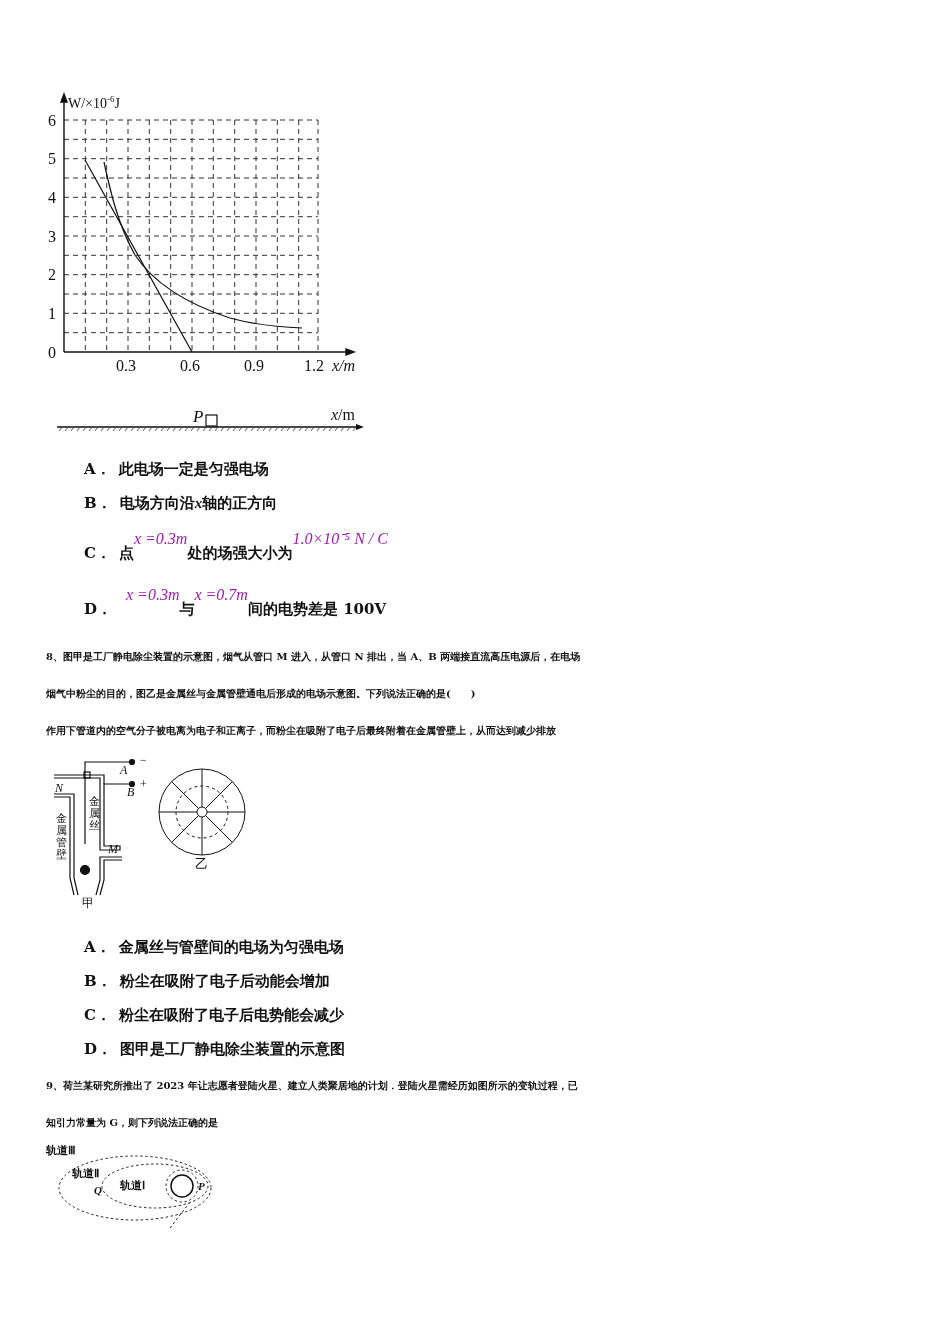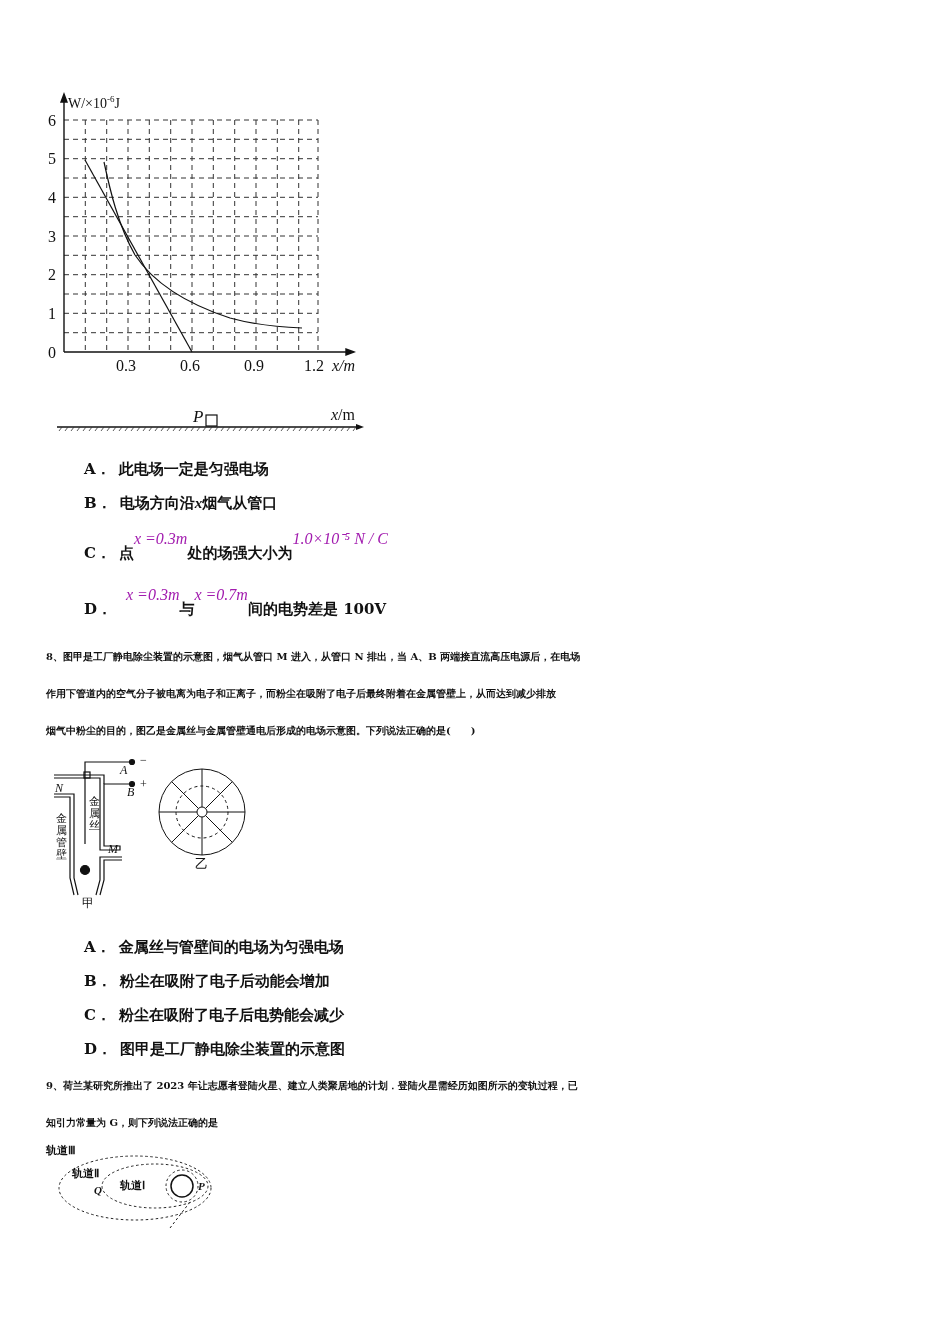--- a/index.html
+++ b/index.html
@@ -78,33 +78,33 @@
   <polygon points="309,27 301,24 301,30" fill="#111"></polygon>
   <g stroke="#333" stroke-width="0.8">
     <path d="M4,31 l3,-4 M10,31 l3,-4 M16,31 l3,-4 M22,31 l3,-4 M28,31 l3,-4 M34,31 l3,-4 M40,31 l3,-4 M46,31 l3,-4 M52,31 l3,-4 M58,31 l3,-4 M64,31 l3,-4 M70,31 l3,-4 M76,31 l3,-4 M82,31 l3,-4 M88,31 l3,-4 M94,31 l3,-4 M100,31 l3,-4 M106,31 l3,-4 M112,31 l3,-4 M118,31 l3,-4 M124,31 l3,-4 M130,31 l3,-4 M136,31 l3,-4 M142,31 l3,-4 M148,31 l3,-4 M154,31 l3,-4 M160,31 l3,-4 M166,31 l3,-4 M172,31 l3,-4 M178,31 l3,-4 M184,31 l3,-4 M190,31 l3,-4 M196,31 l3,-4 M202,31 l3,-4 M208,31 l3,-4 M214,31 l3,-4 M220,31 l3,-4 M226,31 l3,-4 M232,31 l3,-4 M238,31 l3,-4 M244,31 l3,-4 M250,31 l3,-4 M256,31 l3,-4 M262,31 l3,-4 M268,31 l3,-4 M274,31 l3,-4 M280,31 l3,-4 M286,31 l3,-4 M292,31 l3,-4 M298,31 l3,-4"></path>
   </g>
 </svg>
 
 <div class="opt" style="top:460px;">
   <span class="lbl">A．</span><span>此电场一定是匀强电场</span>
 </div>
 <div class="opt" style="top:494px;">
-  <span class="lbl">B．</span><span>电场方向沿</span><i style="font-family:'Liberation Serif',serif;">x</i><span>烟气从管口</span>
+  <span class="lbl">B．</span><span>电场方向沿</span><i style="font-family:'Liberation Serif',serif;">x</i><span>轴的正方向</span>
 </div>
 <div class="opt" style="top:541px;">
   <span class="lbl">C．</span><span>点</span><span class="math">x =0.3m</span><span>处的场强大小为</span><span class="math">1.0×10⁻⁵ N / C</span>
 </div>
 <div class="opt" style="top:600px;">
   <span class="lbl">D．</span><span class="math" style="margin-left:6px;">x =0.3m</span><span>与</span><span class="math">x =0.7m</span><span>间的电势差是 100V</span>
 </div>
 
 <div class="para" style="top:638px;">
   <div>8、图甲是工厂静电除尘装置的示意图，烟气从管口 M 进入，从管口 N 排出，当 A、B 两端接直流高压电源后，在电场</div>
+  <div>烟气中粉尘的目的，图乙是金属丝与金属管壁通电后形成的电场示意图。下列说法正确的是(　　)</div>
   <div>作用下管道内的空气分子被电离为电子和正离子，而粉尘在吸附了电子后最终附着在金属管壁上，从而达到减少排放</div>
-  <div>烟气中粉尘的目的，图乙是金属丝与金属管壁通电后形成的电场示意图。下列说法正确的是(　　)</div>
 </div>
 
 <svg class="abs" style="left:40px;top:750px;" width="220" height="170" viewBox="0 0 220 170">
 
   <g stroke="#111" stroke-width="1.2" fill="none">
 
     <polyline points="45,94 45,12 90,12"></polyline>
     <circle cx="92" cy="12" r="2.5" fill="#111"></circle>
 
     <polyline points="14,28 60,28 60,100 80,100 80,96 64,96 64,34 90,34"></polyline>

